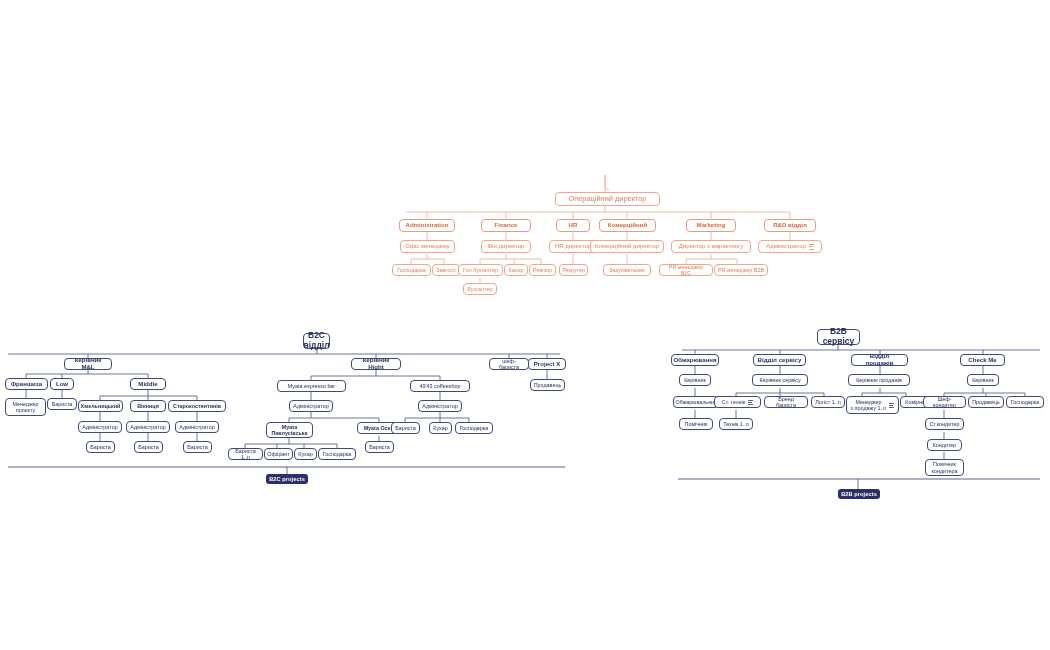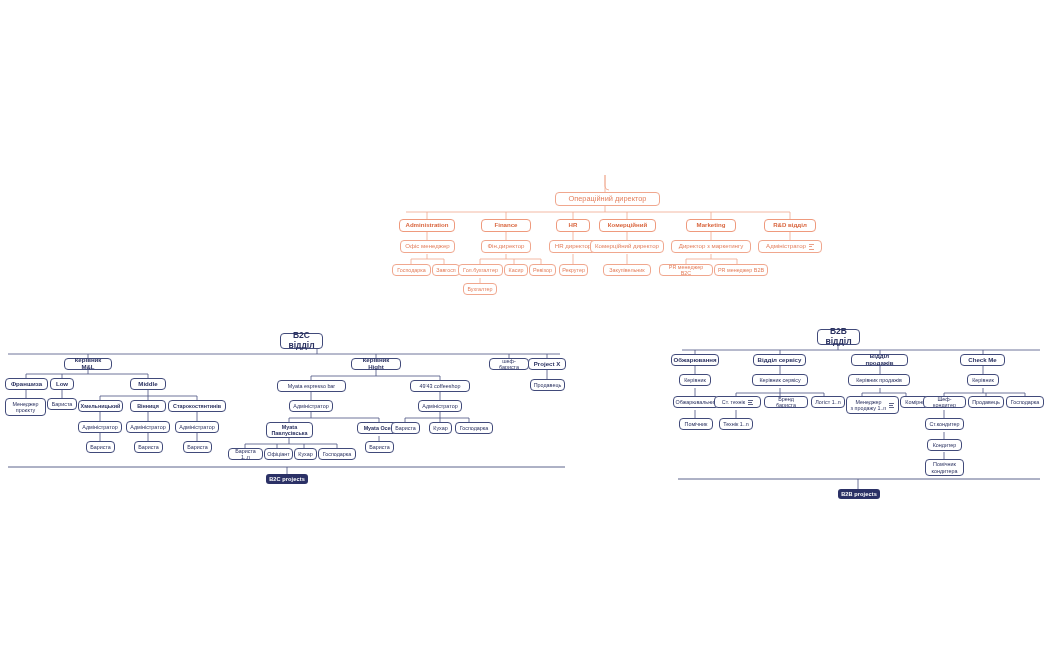--- a/index.html
+++ b/index.html
@@ -248,21 +248,21 @@
   <div class="node coral f7" style="left:603px;top:264px;width:48px;height:12px;">
     <span>Закупівельник</span></div>
   <div class="node coral f7" style="left:659px;top:264px;width:54px;height:12px;">
     <span>PR менеджер B2C</span></div>
   <div class="node coral f7" style="left:714px;top:264px;width:54px;height:12px;">
     <span>PR менеджер B2B</span></div>
 
   <div class="node coral f7" style="left:463px;top:283px;width:34px;height:12px;">
     <span>Бухгалтер</span></div>
 
-  <div class="node navy title-node" style="left:280px;top:333px;width:43px;height:16px;">
+  <div class="node navy title-node" style="left:303px;top:333px;width:27px;height:16px;">
     <span>B2C відділ</span></div>
 
   <div class="node navy bold f8" style="left:64px;top:358px;width:48px;height:12px;">
     <span>Керівник M&amp;L</span></div>
   <div class="node navy bold f8" style="left:351px;top:358px;width:50px;height:12px;">
     <span>Керівник Hight</span></div>
   <div class="node navy f7" style="left:489px;top:358px;width:40px;height:12px;">
     <span>шеф-бариста</span></div>
   <div class="node navy bold f8" style="left:528px;top:358px;width:38px;height:12px;">
     <span>Project X</span></div>
@@ -337,21 +337,21 @@
     <span>Господарка</span></div>
 
   <div class="node navy f7" style="left:530px;top:379px;width:35px;height:12px;">
     <span>Продавець</span></div>
 
   <div class="badge" style="left:266px;top:474px;width:42px;height:10px;">
     <span>B2C projects</span>
     </div>
 
   <div class="node navy title-node" style="left:817px;top:329px;width:43px;height:16px;">
-    <span>B2B відділ</span></div>
+    <span>B2B сервісу</span></div>
 
   <div class="node navy bold f8" style="left:671px;top:354px;width:48px;height:12px;">
     <span>Обжарювання</span></div>
   <div class="node navy bold f8" style="left:753px;top:354px;width:53px;height:12px;">
     <span>Відділ сервісу</span></div>
   <div class="node navy bold f8" style="left:851px;top:354px;width:57px;height:12px;">
     <span>Відділ продажів</span></div>
   <div class="node navy bold f8" style="left:960px;top:354px;width:45px;height:12px;">
     <span>Check Me</span></div>
 

